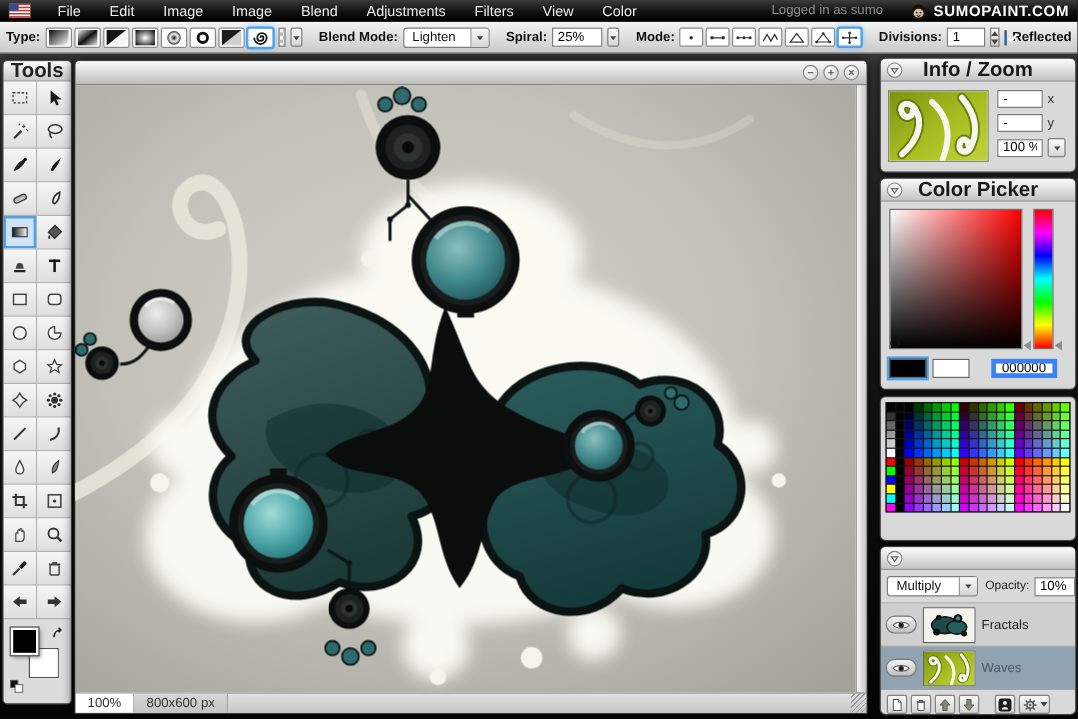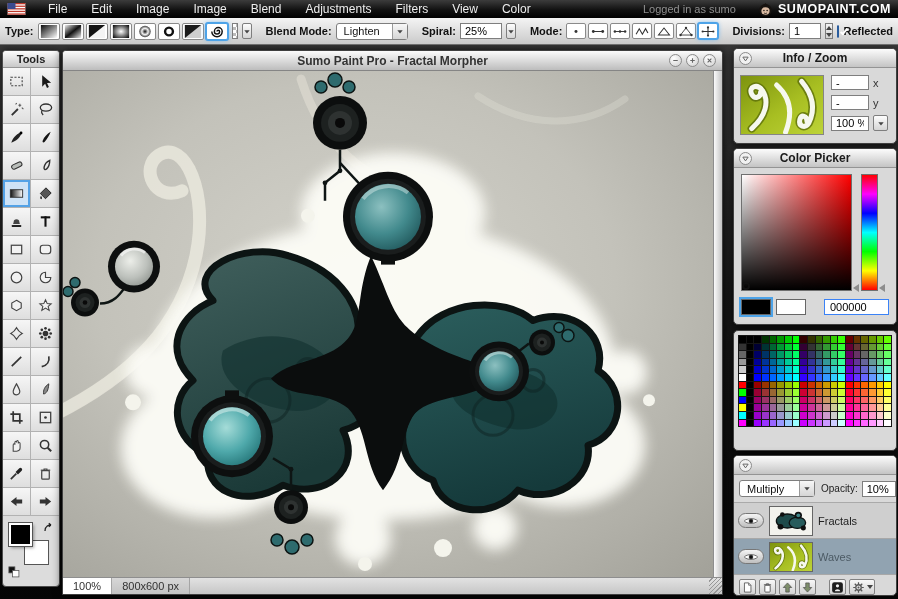--- a/index.html
+++ b/index.html
@@ -59,21 +59,21 @@
 
   
   #workspace { position:absolute; left:0; top:45px; right:0; bottom:0;
     background:linear-gradient(#3a3a3a,#181818 45%,#060606); }
 
   
   #tools-panel { position:absolute; left:2px; top:5px; width:58px; height:537px;
     background:#dcdcdc; border:1px solid #4c4c4c; border-radius:4px;
     box-shadow:0 0 8px rgba(0,0,0,.65); overflow:hidden; }
   .tp-header { height:17px; background:linear-gradient(#fdfdfd,#c8c8c8); border-bottom:1px solid #969696;
-    font-size:11px; font-weight:bold; color:#222; text-align:center; line-height:16px; }
+    font-size:17px; font-weight:bold; color:#222; text-align:center; line-height:16px; }
   #tools-grid { display:grid; grid-template-columns:1fr 1fr; }
   .tool-cell { height:28px; border-bottom:1px solid #b2b2b2; background:linear-gradient(#f6f6f6,#dedede);
     display:flex; align-items:center; justify-content:center; }
   .tool-cell:nth-child(odd) { border-right:1px solid #b2b2b2; }
   .tool-cell.selected { background:#cfe3f6; box-shadow:inset 0 0 0 2px #54a2e6; }
   #color-chips { position:relative; height:70px; }
   .chipfg { position:absolute; left:6px; top:7px; width:23px; height:23px; border:2px solid #fff;
     box-shadow:0 0 0 1px #555, 2px 2px 3px rgba(0,0,0,.35); z-index:2; }
   .chipbg { position:absolute; left:22px; top:25px; width:23px; height:23px; border:2px solid #fff;
     box-shadow:0 0 0 1px #555; z-index:1; }
@@ -102,21 +102,21 @@
   .segwhite { background:#fff; min-width:46px; text-align:center; }
   .segfill { flex:1; border-right:none; background:transparent; }
   .grip { width:13px; flex:none;
     background:repeating-linear-gradient(135deg,transparent 0 2px,#979797 2px 3px); }
 
   
   .panel { position:absolute; left:733px; width:164px; background:#d9d9d9;
     border:1px solid #404040; border-radius:5px; box-shadow:0 2px 9px rgba(0,0,0,.75); overflow:hidden; }
   .panel-header { height:19px; background:linear-gradient(#fcfcfc,#c4c4c4); border-bottom:1px solid #949494;
     position:relative; display:flex; align-items:center; }
-  .panel-title { flex:1; text-align:center; font-size:12px; font-weight:bold; color:#1a1a1a; }
+  .panel-title { flex:1; text-align:center; font-size:17px; font-weight:bold; color:#1a1a1a; }
   .collapse { position:absolute; left:5px; top:3px; width:13px; height:13px; border-radius:50%;
     border:1px solid #8a8a8a; background:#f1f1f1; display:flex; align-items:center; justify-content:center; }
   #panel-info   { top:3px;   height:96px; }
   #panel-color  { top:103px; height:177px; }
   #panel-swatches { top:285px; height:121px; }
   #panel-layers { top:410px; height:141px; }
 
   .info-body { display:flex; gap:7px; padding:7px 6px; }
   .info-thumb { width:84px; height:60px; border:1px solid #858585; box-shadow:inset 0 0 0 1px #fff; flex:none; }
   .info-col { display:flex; flex-direction:column; gap:5px; }
@@ -133,21 +133,21 @@
     border-radius:50%; }
   .sv-arrow { position:absolute; right:-8px; bottom:-2px; width:0; height:0;
     border-top:4px solid transparent; border-bottom:4px solid transparent; border-right:6px solid #8d8d8d; }
   .hue { width:17px; height:117px; border:1px solid #707070; position:relative; flex:none;
     background:linear-gradient(to bottom,#ff0000 0%,#ff00ff 16.6%,#0000ff 33.3%,#00ffff 50%,#00ff00 66.6%,#ffff00 83.3%,#ff0000 100%); }
   .hue-arrow { position:absolute; right:-8px; bottom:-2px; width:0; height:0;
     border-top:4px solid transparent; border-bottom:4px solid transparent; border-right:6px solid #8d8d8d; }
   .cp-bottom { display:flex; align-items:center; gap:5px; padding:4px 7px; }
   .chip { width:31px; height:16px; border:1px solid #666; }
   .chip.sel { box-shadow:0 0 0 2px #4da3e8; }
-  .hexinput { width:65px; height:16px; border:1px solid #3b82f6; font-size:11px; padding:0 5px;
+  .hexinput { width:55px; height:16px; border:4px solid #3b82f6; font-size:11px; padding:0 5px;
     margin-left:13px; font-family:"Liberation Sans",sans-serif; }
 
   .swatches-body { padding:4px; }
   #swatch-grid { display:grid; grid-template-columns:repeat(20,1fr); gap:1px;
     background:#151515; border:1px solid #151515; }
   .swatch { height:6.6px; }
 
   .layer-controls { display:flex; align-items:center; gap:4px; padding:4px 5px; height:27px; }
   .layer-controls .select { min-width:76px; height:17px; }
   .op-lbl { font-size:10px; color:#222; margin-left:2px; }
@@ -589,21 +589,20 @@
             <svg width="12" height="12" viewBox="0 0 11 11">
               <rect x="0.8" y="0.8" width="5.5" height="5.5" fill="#111" stroke="#555" stroke-width="0.7"></rect>
               <rect x="4.2" y="4.2" width="5.8" height="5.8" fill="#fff" stroke="#555" stroke-width="0.7"></rect>
             </svg>
           </span>
       </div>
     </div>
 
     <div id="canvas-window">
       <div class="cw-title">
-        <span class="cw-title-text">Sumo Paint Pro - Fractal Morpher</span>
         <span class="winbtns">
           <span class="win-btn" data-glyph="winmin">
               <svg width="9" height="9" viewBox="0 0 12 12">
                 <path d="M3 6 H9" stroke="#666" stroke-width="1.5"></path>
               </svg>
             </span>
           <span class="win-btn" data-glyph="winmax">
               <svg width="9" height="9" viewBox="0 0 12 12">
                 <path d="M3 6 H9 M6 3 V9" stroke="#666" stroke-width="1.5"></path>
               </svg>

